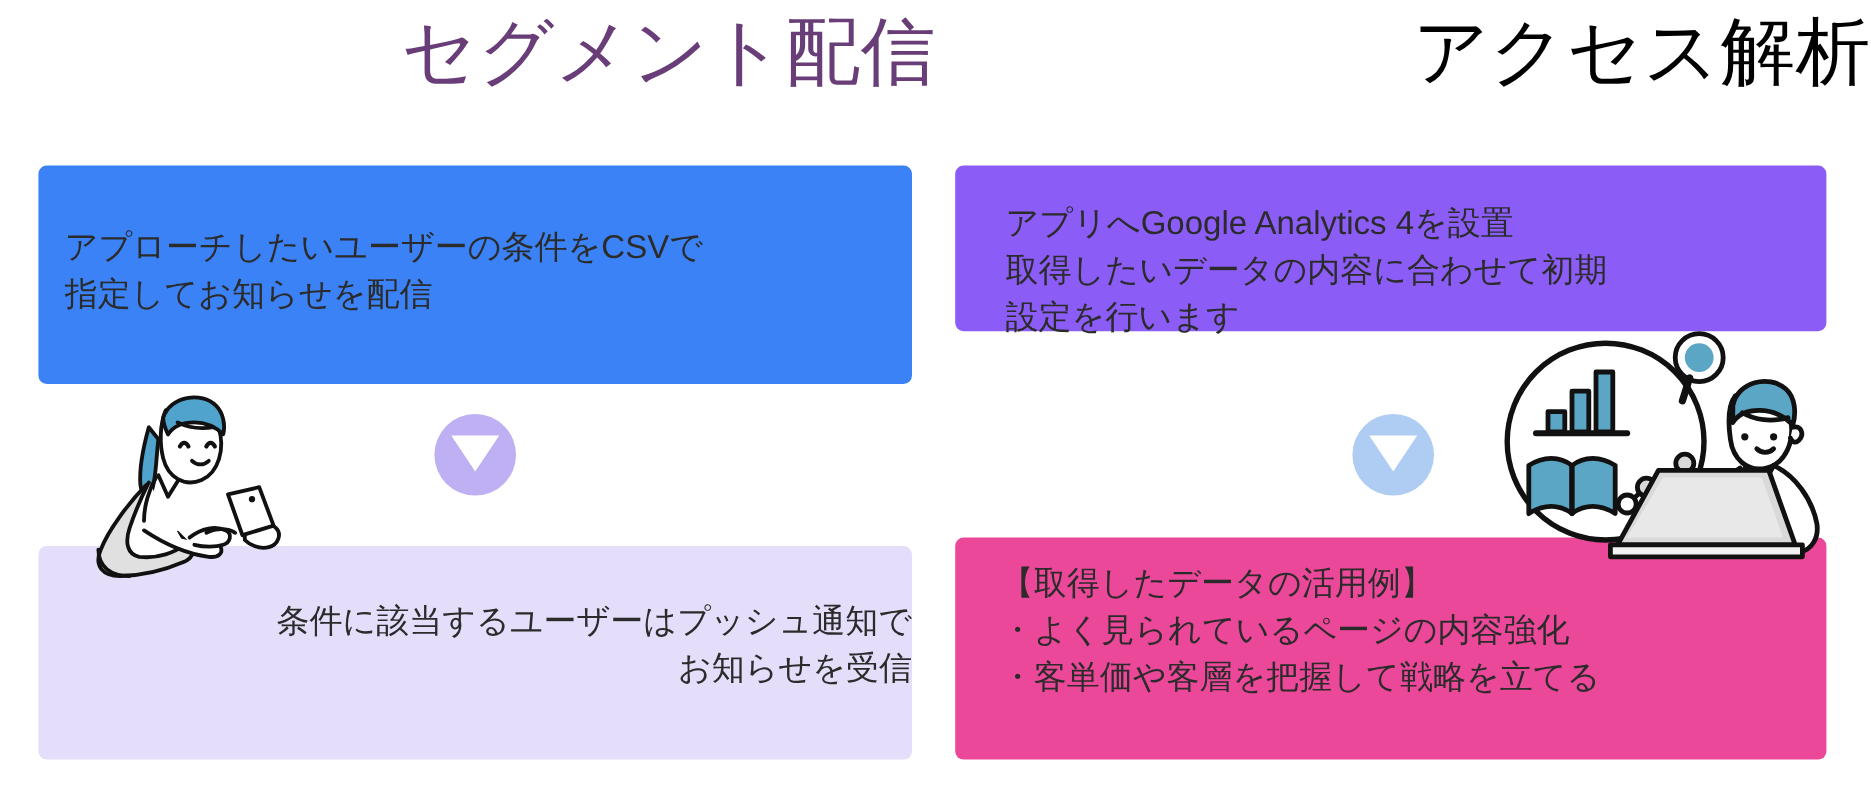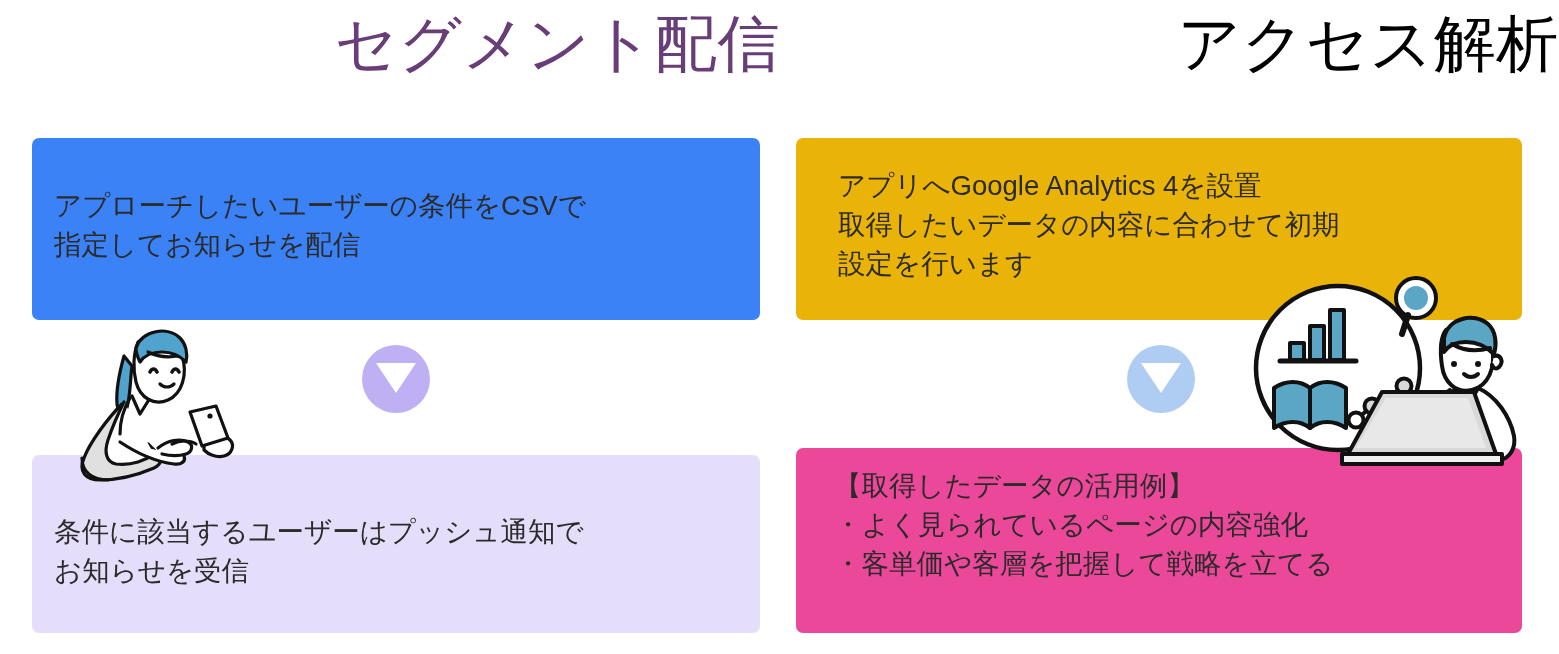--- a/index.html
+++ b/index.html
@@ -54,27 +54,28 @@
 
   
   #card-left-top {
     left: 32px; top: 138px; width: 728px; height: 182px;
     background: #3b82f6;
     padding: 48px 0 0 22px;
   }
   #card-left-bottom {
     left: 32px; top: 455px; width: 728px; height: 178px;
     background: #E4DEFA;
-    padding: 57px 0 0 22px;
+    padding: 43px 0 0 22px;
+    text-align: right;
   }
 
   
   #card-right-top {
-    left: 796px; top: 138px; width: 726px; height: 182px;
-    background: #eab308;
+    left: 796px; top: 138px; width: 726px; height: 138px;
+    background: #8b5cf6;
     padding: 28px 0 0 42px;
   }
   #card-right-bottom {
     left: 796px; top: 448px; width: 726px; height: 185px;
     background: #ec4899;
     padding: 18px 0 0 38px;
   }
 
   
   .arrow-badge {

